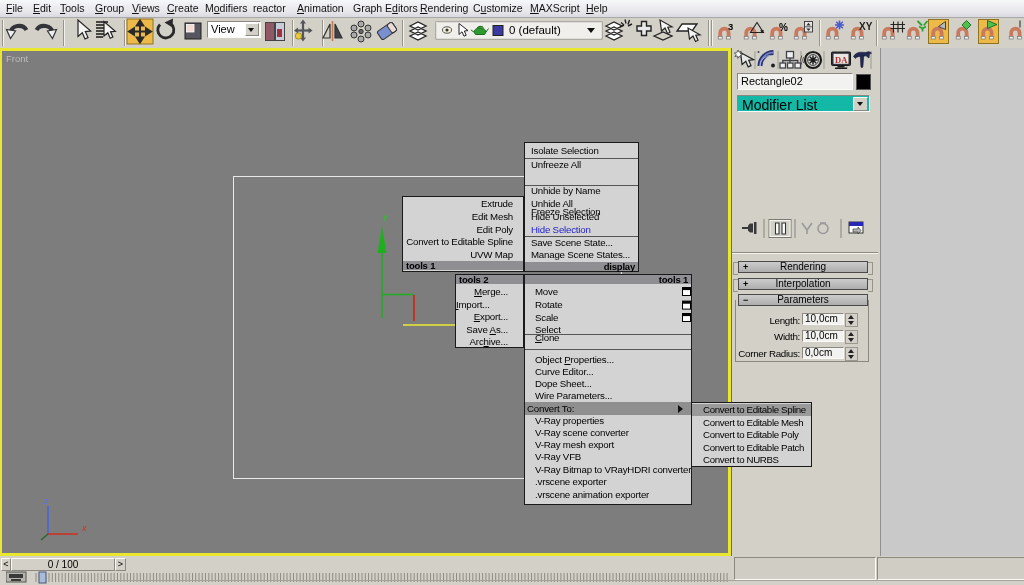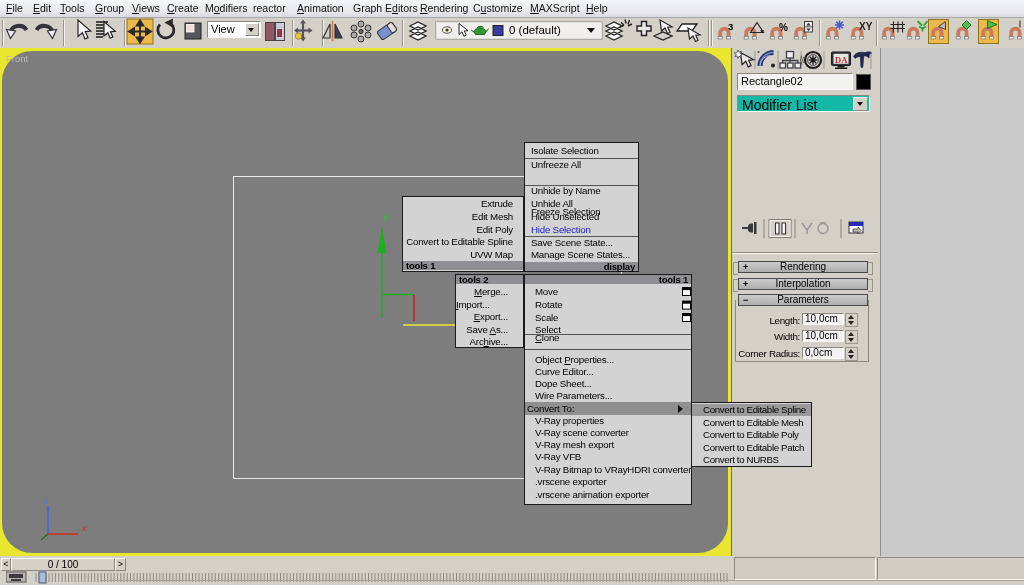--- a/index.html
+++ b/index.html
@@ -5,21 +5,21 @@
 html,body{margin:0;padding:0;}
 body{width:1024px;height:585px;overflow:hidden;position:relative;
   font-family:"Liberation Sans",sans-serif;background:#d3d0c7;}
 .abs{position:absolute;}
 #menubar{left:0;top:0;width:1024px;height:17px;
   background:linear-gradient(#f6f7f9,#e6e6eb 70%,#d9d9e0);
   border-bottom:1px solid #a8a8a8;font-size:10.5px;color:#111;}
 #menubar span{position:absolute;top:2px;white-space:nowrap;}
 #toolbar{left:0;top:18px;width:1024px;height:30px;background:#d3d0c7;}
 #viewport{left:0;top:48px;width:731px;height:508px;background:#e8e62e;}
-#vpinner{left:2px;top:3px;width:726px;height:502px;background:#7d7d7d;position:absolute;border-radius:30px;}
+#vpinner{left:2px;top:3px;width:726px;height:502px;background:#7d7d7d;position:absolute;}
 .quad{position:absolute;background:#d3d3d3;border:1px solid #1a1a1a;font-size:9.7px;letter-spacing:-0.2px;color:#000;z-index:20;}
 #q-sub{letter-spacing:-0.35px;}
 .qtitle{background:#8e8e93;font-weight:bold;font-size:9.5px;color:#000;position:absolute;left:0;right:0;height:9px;line-height:9px;padding:0 3px;}
 .qi{position:absolute;left:0;right:0;white-space:nowrap;line-height:11.5px;height:11.5px;}
 .sepline{position:absolute;left:0;right:0;height:1px;background:#555;}
 #cpanel{left:731px;top:48px;width:148px;height:508px;background:#d3d0c7;border-left:1px solid #6a6a6a;}
 #desktop{left:880px;top:48px;width:144px;height:508px;background:#c9c9c9;border-left:1px solid #8f8f8f;}
 #bottombar{left:0;top:556px;width:1024px;height:29px;background:#d3d0c7;}
 .sunken{border-top:1px solid #8a887f;border-left:1px solid #8a887f;border-bottom:1px solid #fbfaf6;border-right:1px solid #fbfaf6;}
 .raised{border-top:1px solid #fbfaf6;border-left:1px solid #fbfaf6;border-bottom:1px solid #8a887f;border-right:1px solid #8a887f;}

